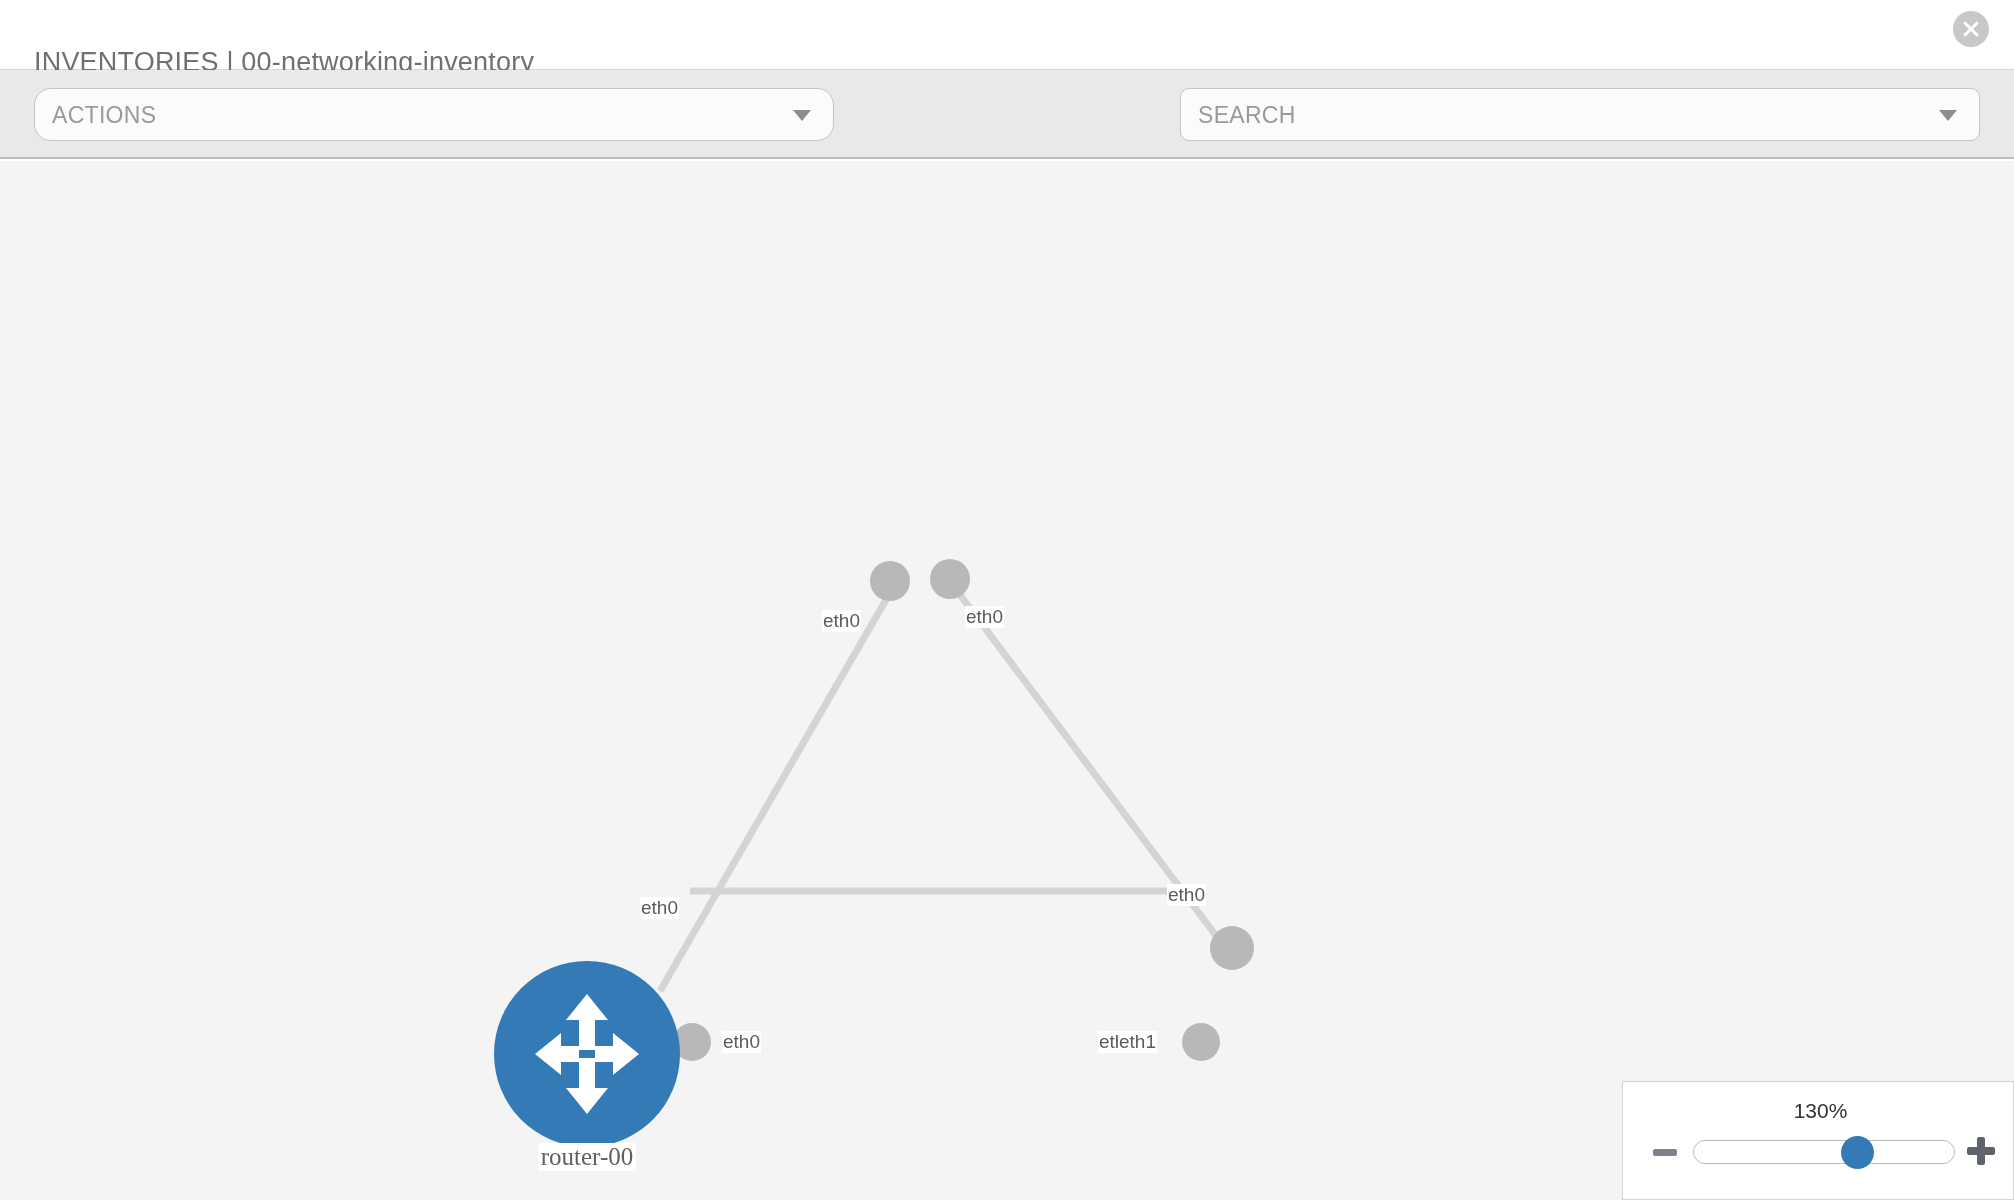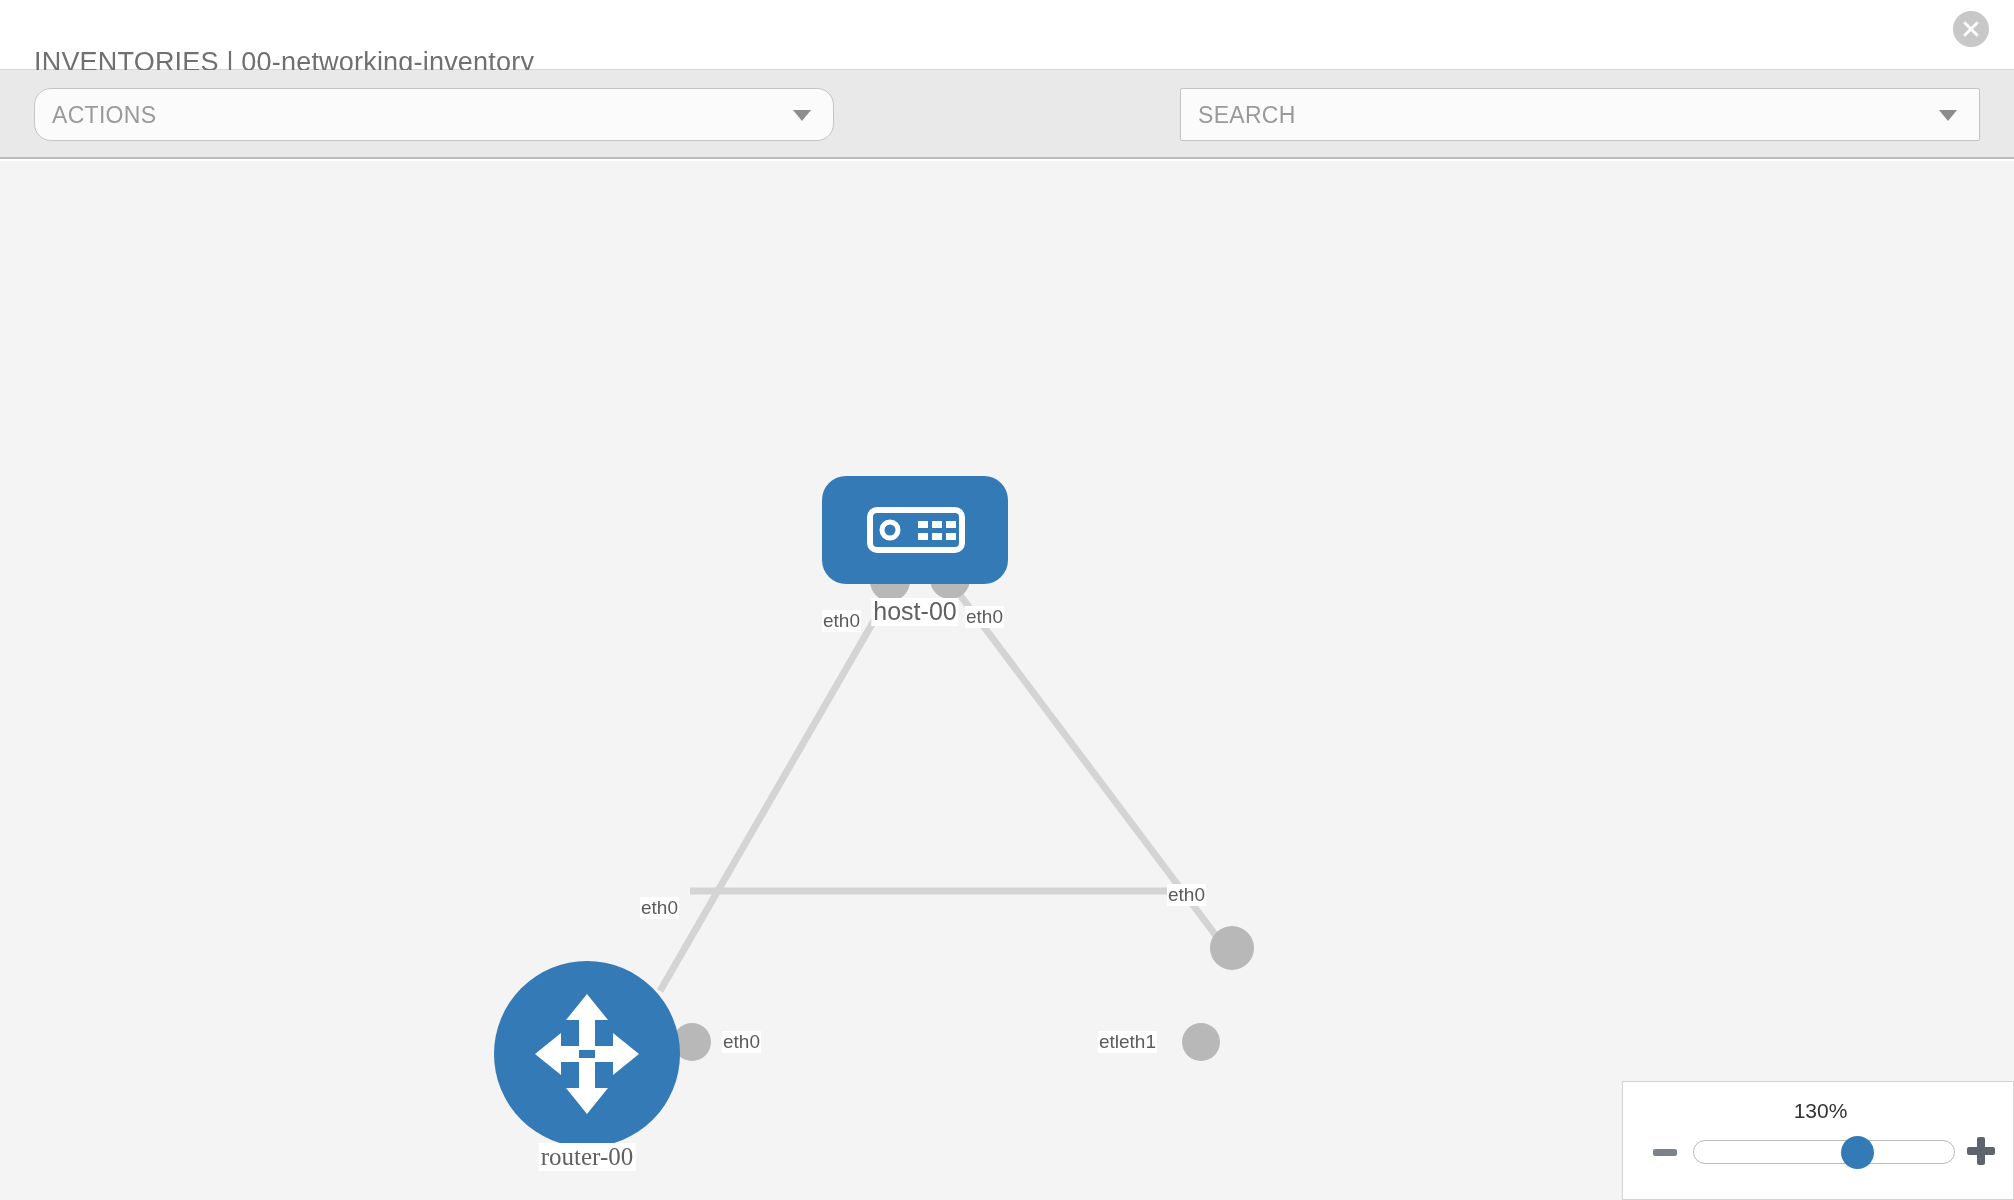--- a/index.html
+++ b/index.html
@@ -80,21 +80,21 @@
   }
   #wrench-icon { left: 1042px; top: 88px; }
   #key-icon    { left: 1110px; top: 88px; }
 
   #search-box {
     position: absolute;
     left: 1180px; top: 18px;
     width: 800px; height: 53px;
     background: #fbfbfb;
     border: 1px solid #c4c4c4;
-    border-radius: 2px;
+    border-radius: 9px;
     cursor: text;
   }
   #search-box .label {
     position: absolute;
     left: 17px; top: 13px;
     font-size: 23px;
     color: #9a9a9a;
     letter-spacing: 0.3px;
   }
 
@@ -247,35 +247,20 @@
 
     <line x1="690" y1="730" x2="1205" y2="730" stroke="#d4d4d4" stroke-width="7"></line>
   </svg>
 
   <div class="port-dot" style="left:870px; top:400px; width:40px; height:40px;"></div>
   <div class="port-dot" style="left:930px; top:398px; width:40px; height:40px;"></div>
   <div class="port-dot" style="left:673px; top:862px; width:38px; height:38px;"></div>
   <div class="port-dot" style="left:1182px; top:862px; width:38px; height:38px;"></div>
   <div class="port-dot" style="left:1210px; top:765px; width:44px; height:44px;"></div>
 
-  <div class="node" style="left:822px; top:315px; width:186px; height:108px;">
-    <div class="node-shape-rect" style="width:186px; height:108px; position:relative;">
-      <svg width="186" height="108" viewBox="0 0 186 108" style="position:absolute; left:0; top:0;">
-        <rect x="48" y="34" width="92" height="40" rx="7" ry="7" fill="none" stroke="#ffffff" stroke-width="6"></rect>
-        <circle cx="68" cy="54" r="8" fill="none" stroke="#ffffff" stroke-width="5"></circle>
-        <rect x="96" y="45" width="10" height="7" fill="#ffffff"></rect>
-        <rect x="110" y="45" width="10" height="7" fill="#ffffff"></rect>
-        <rect x="124" y="45" width="10" height="7" fill="#ffffff"></rect>
-        <rect x="96" y="57" width="10" height="7" fill="#ffffff"></rect>
-        <rect x="110" y="57" width="10" height="7" fill="#ffffff"></rect>
-        <rect x="124" y="57" width="10" height="7" fill="#ffffff"></rect>
-      </svg>
-    </div>
-    <div class="node-label" style="top:122px;">host-00</div>
-  </div>
 
   <div class="node" style="left:494px; top:800px; width:186px; height:186px;">
     <div class="node-shape-circle" style="width:186px; height:186px; position:relative;">
       <svg width="186" height="186" viewBox="0 0 186 186" style="position:absolute; left:0; top:0;">
         <g fill="#ffffff">
 
           <path d="M93 33 L114 59 L101 59 L101 89 L85 89 L85 59 L72 59 Z"></path>
 
           <path d="M93 153 L72 127 L85 127 L85 97 L101 97 L101 127 L114 127 Z"></path>
 

